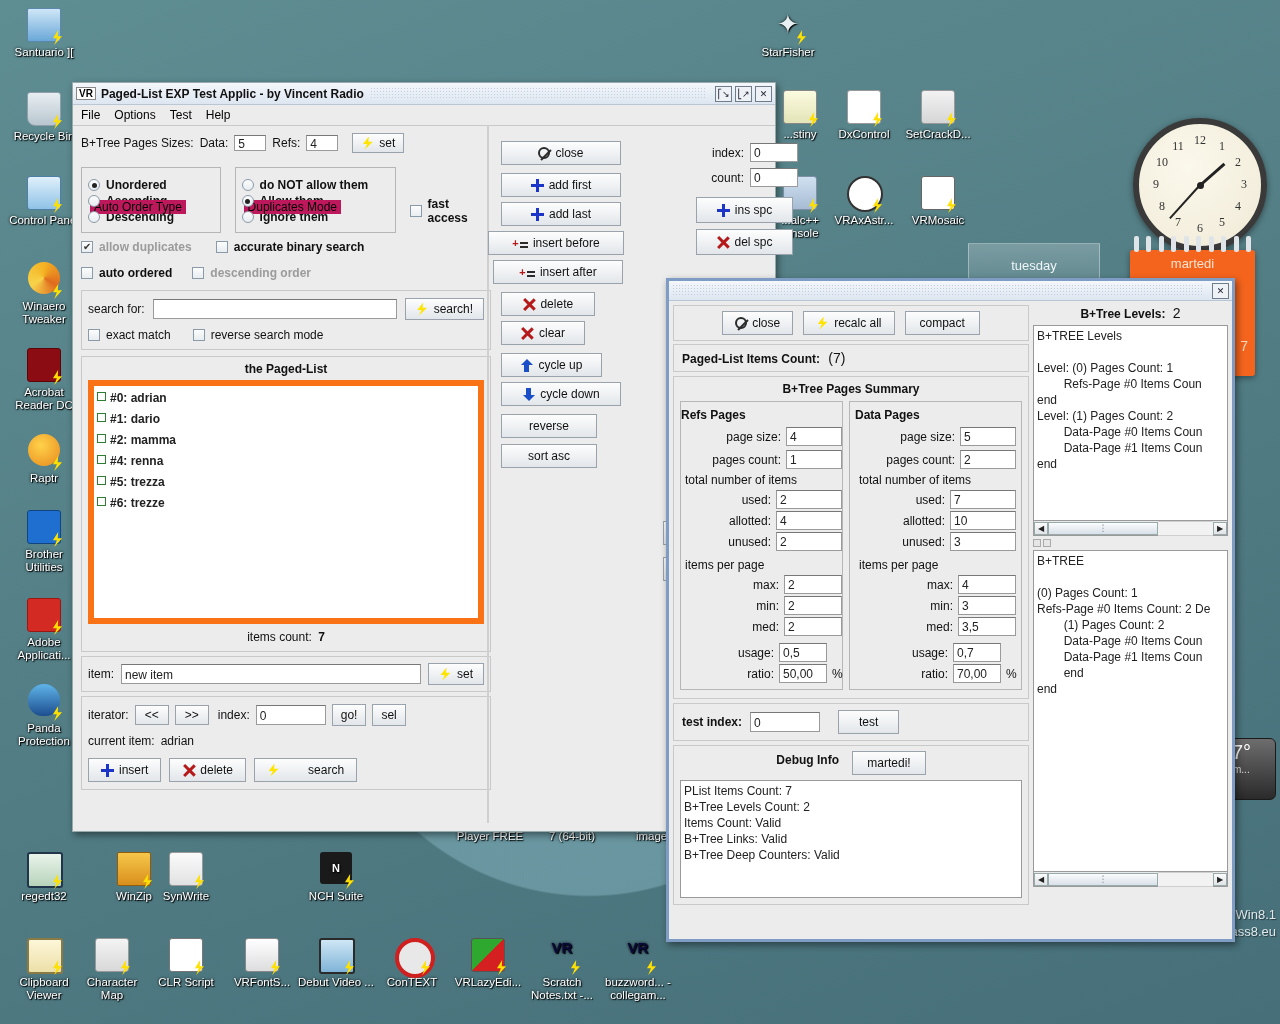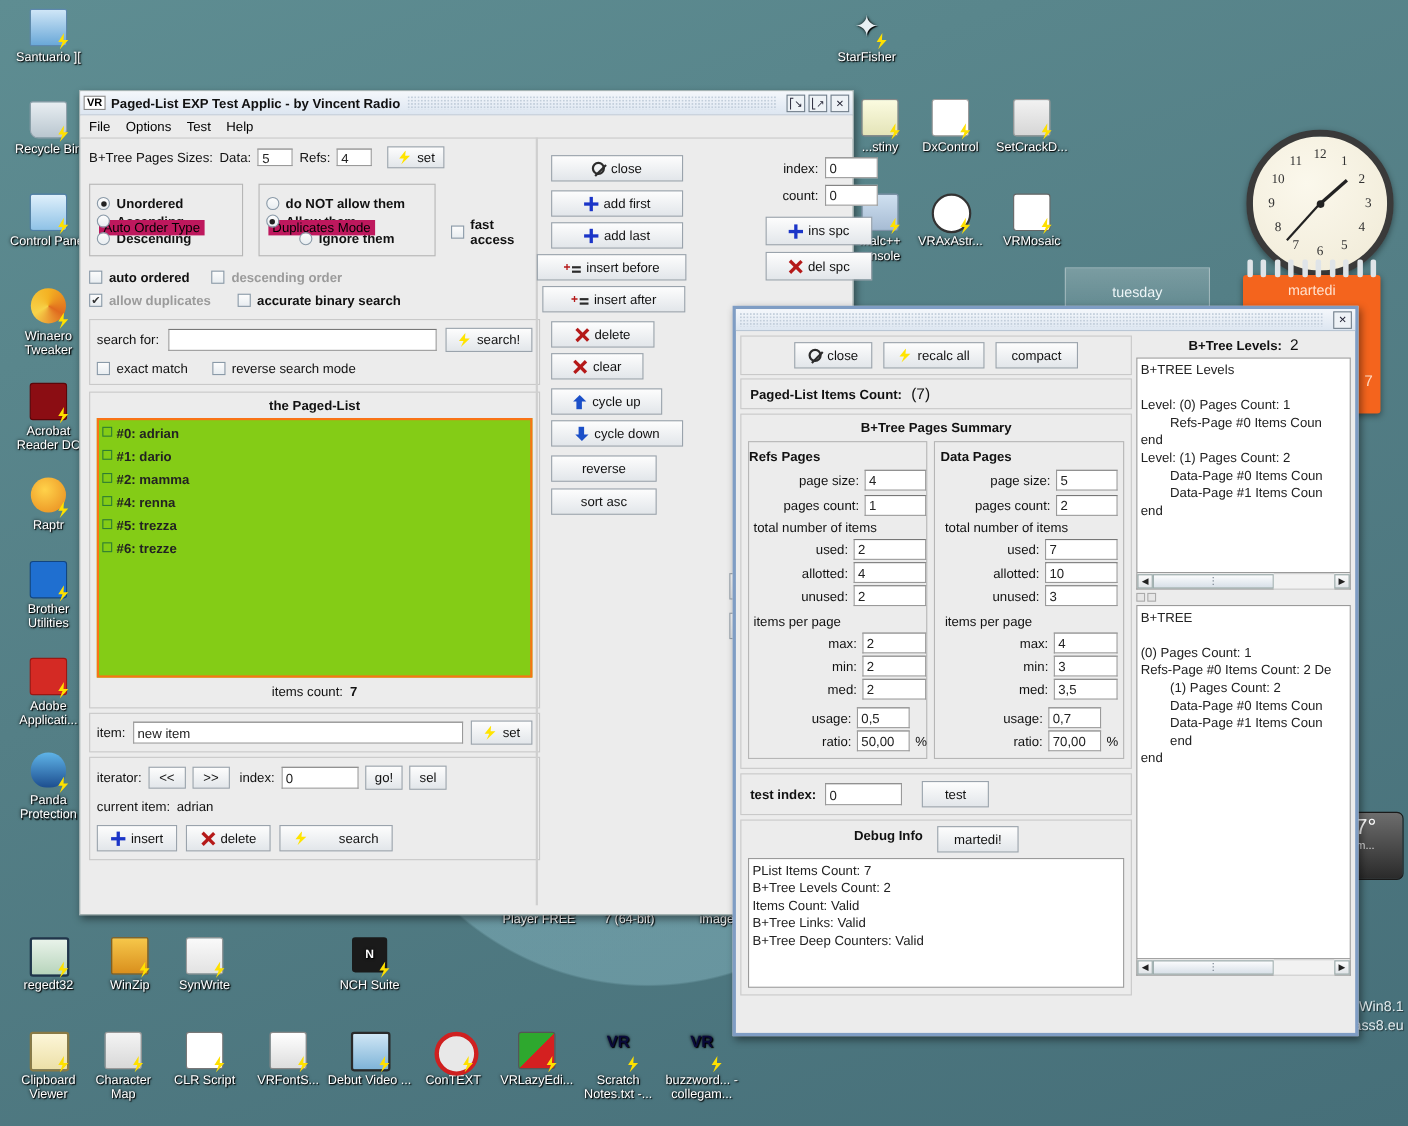--- a/index.html
+++ b/index.html
@@ -64,21 +64,21 @@
   .gi-bolt{background:#ffe400;clip-path:polygon(58% 0,12% 58%,44% 58%,26% 100%,88% 40%,54% 40%);border:0;}
   .gi-up:before{content:"";position:absolute;left:4px;top:4px;width:5px;height:9px;background:#1b4fc8;}
   .gi-up:after{content:"";position:absolute;left:0.5px;top:0;border-left:6px solid transparent;border-right:6px solid transparent;border-bottom:6px solid #1b4fc8;}
   .gi-dn:before{content:"";position:absolute;left:4px;top:0;width:5px;height:9px;background:#1b4fc8;}
   .gi-dn:after{content:"";position:absolute;left:0.5px;bottom:0;border-left:6px solid transparent;border-right:6px solid transparent;border-top:6px solid #1b4fc8;}
   .gi-ins{width:16px;}
   .gi-ins i{position:absolute;right:0;height:2px;background:#2b2b2b;}
   .gi-ins i:nth-child(1){top:1px;width:8px;} .gi-ins i:nth-child(2){top:5px;width:8px;} .gi-ins i:nth-child(3){top:9px;width:8px;}
   .gi-ins b{position:absolute;left:0;top:2px;color:#b51919;font-size:11px;line-height:9px;}
   
-  .listbox{background:#84cc16;border:2px solid #f97316;overflow:hidden;}
+  .listbox{background:#ffffff;border:6px solid #f97316;overflow:hidden;}
   .litem{font-size:12px;font-weight:bold;color:#222;padding:0 3px;height:21px;line-height:21px;white-space:nowrap;}
   .lsq{width:7px;height:7px;border:1px solid #2e7d32;display:inline-block;margin-right:4px;vertical-align:1px;}
   
   .ta{background:#fff;border:1px solid #9a9a9a;font-size:12px;color:#222;
     padding:2px 3px;overflow:hidden;white-space:pre;line-height:16px;box-sizing:border-box;}
   .hsb{height:15px;background:#e9e9e9;border:1px solid #9a9a9a;border-top:0;display:flex;align-items:center;box-sizing:border-box;}
   .hsb .ar{width:14px;height:13px;display:flex;align-items:center;justify-content:center;font-size:8px;color:#222;background:linear-gradient(#fbfbfb,#e0e4e8);border:1px solid #9aa;box-sizing:border-box;}
   .hsb .thumb{height:13px;background:linear-gradient(#fbfcfd,#d8e0e8);border:1px solid #9aa;display:flex;align-items:center;justify-content:center;color:#6b7884;font-size:9px;box-sizing:border-box;}
   .hsb .trk{flex:1;height:13px;background:#f2f2f2;border-top:1px solid #cfcfcf;border-bottom:1px solid #cfcfcf;}
   .panelbox{border:1px solid #c9c9c9;background:#ececec;}
@@ -214,21 +214,21 @@
         </div>
         <span class="lab">regedt32</span>
       </div>
       <div class="dicon" style="left: 6px; top: 938px;">
         <div class="glyph">
           <div class="ic" style="background:linear-gradient(#fdf6d8,#ece0a8);border:2px solid #8a7a45;"></div>
           <span class="bolt"></span>
         </div>
         <span class="lab">Clipboard Viewer</span>
       </div>
-      <div class="dicon" style="left: 80px; top: 852px;">
+      <div class="dicon" style="left: 96px; top: 852px;">
         <div class="glyph">
           <div class="ic" style="background:linear-gradient(#f6c74a,#d98f1d);border:1px solid #8e5d10;border-radius:2px;"></div>
           <span class="bolt"></span>
         </div>
         <span class="lab">WinZip</span>
       </div>
       <div class="dicon" style="left: 148px; top: 852px;">
         <div class="glyph">
           <div class="ic" style="background:linear-gradient(#fafafa,#e2e2e2);border:1px solid #9a9a9a;"></div>
           <span class="bolt"></span>
@@ -409,50 +409,50 @@
       <div class="grp" style="width:150px;">
         <span class="lg">Duplicates Mode</span>
         <div class="row" style="margin:2px 0;">
           <span class="rb"></span>
           <span class="lbl" style="margin-left:6px;font-weight:bold;">do NOT allow them</span>
         </div>
         <div class="row" style="margin:2px 0;">
           <span class="rb on"></span>
           <span class="lbl" style="margin-left:6px;font-weight:bold;">Allow them</span>
         </div>
-        <div class="row" style="margin:2px 0;justify-content:center;">
+        <div class="row" style="margin:2px 0;">
           <span class="rb"></span>
           <span class="lbl" style="margin-left:6px;font-weight:bold;">Ignore them</span>
         </div>
       </div>
 
       <div class="row" style="margin-top:30px;">
         <span class="cb"></span>
         <span class="lbl" style="margin-left:6px;font-weight:bold;">fast access</span>
       </div>
     </div>
 
+    <div class="row" style="margin-top:7px;gap:24px;">
+      <span class="row">
+        <span class="cb on"></span>
+        <span class="lbl dim" style="margin-left:6px;font-weight:bold;">allow duplicates</span>
+      </span>
+      <span class="row">
+        <span class="cb"></span>
+        <span class="lbl" style="margin-left:6px;font-weight:bold;">accurate binary search</span>
+      </span>
+    </div>
     <div class="row" style="margin-top:12px;gap:20px;">
       <span class="row">
         <span class="cb"></span>
         <span class="lbl" style="margin-left:6px;font-weight:bold;">auto ordered</span>
       </span>
       <span class="row">
         <span class="cb"></span>
         <span class="lbl dim" style="margin-left:6px;font-weight:bold;">descending order</span>
-      </span>
-    </div>
-    <div class="row" style="margin-top:7px;gap:24px;">
-      <span class="row">
-        <span class="cb on"></span>
-        <span class="lbl dim" style="margin-left:6px;font-weight:bold;">allow duplicates</span>
-      </span>
-      <span class="row">
-        <span class="cb"></span>
-        <span class="lbl" style="margin-left:6px;font-weight:bold;">accurate binary search</span>
       </span>
     </div>
 
     <div class="panelbox" style="margin-top:10px;padding:7px 6px;">
       <div class="row" style="gap:8px;">
         <span class="lbl">search for:</span>
         <span class="fld" style="flex:1;height:20px;line-height:20px;" placeholder=""></span>
         <span class="btn" style="padding:3px 10px;">
           <i class="gi gi-bolt"></i>
           <span>search!</span>

